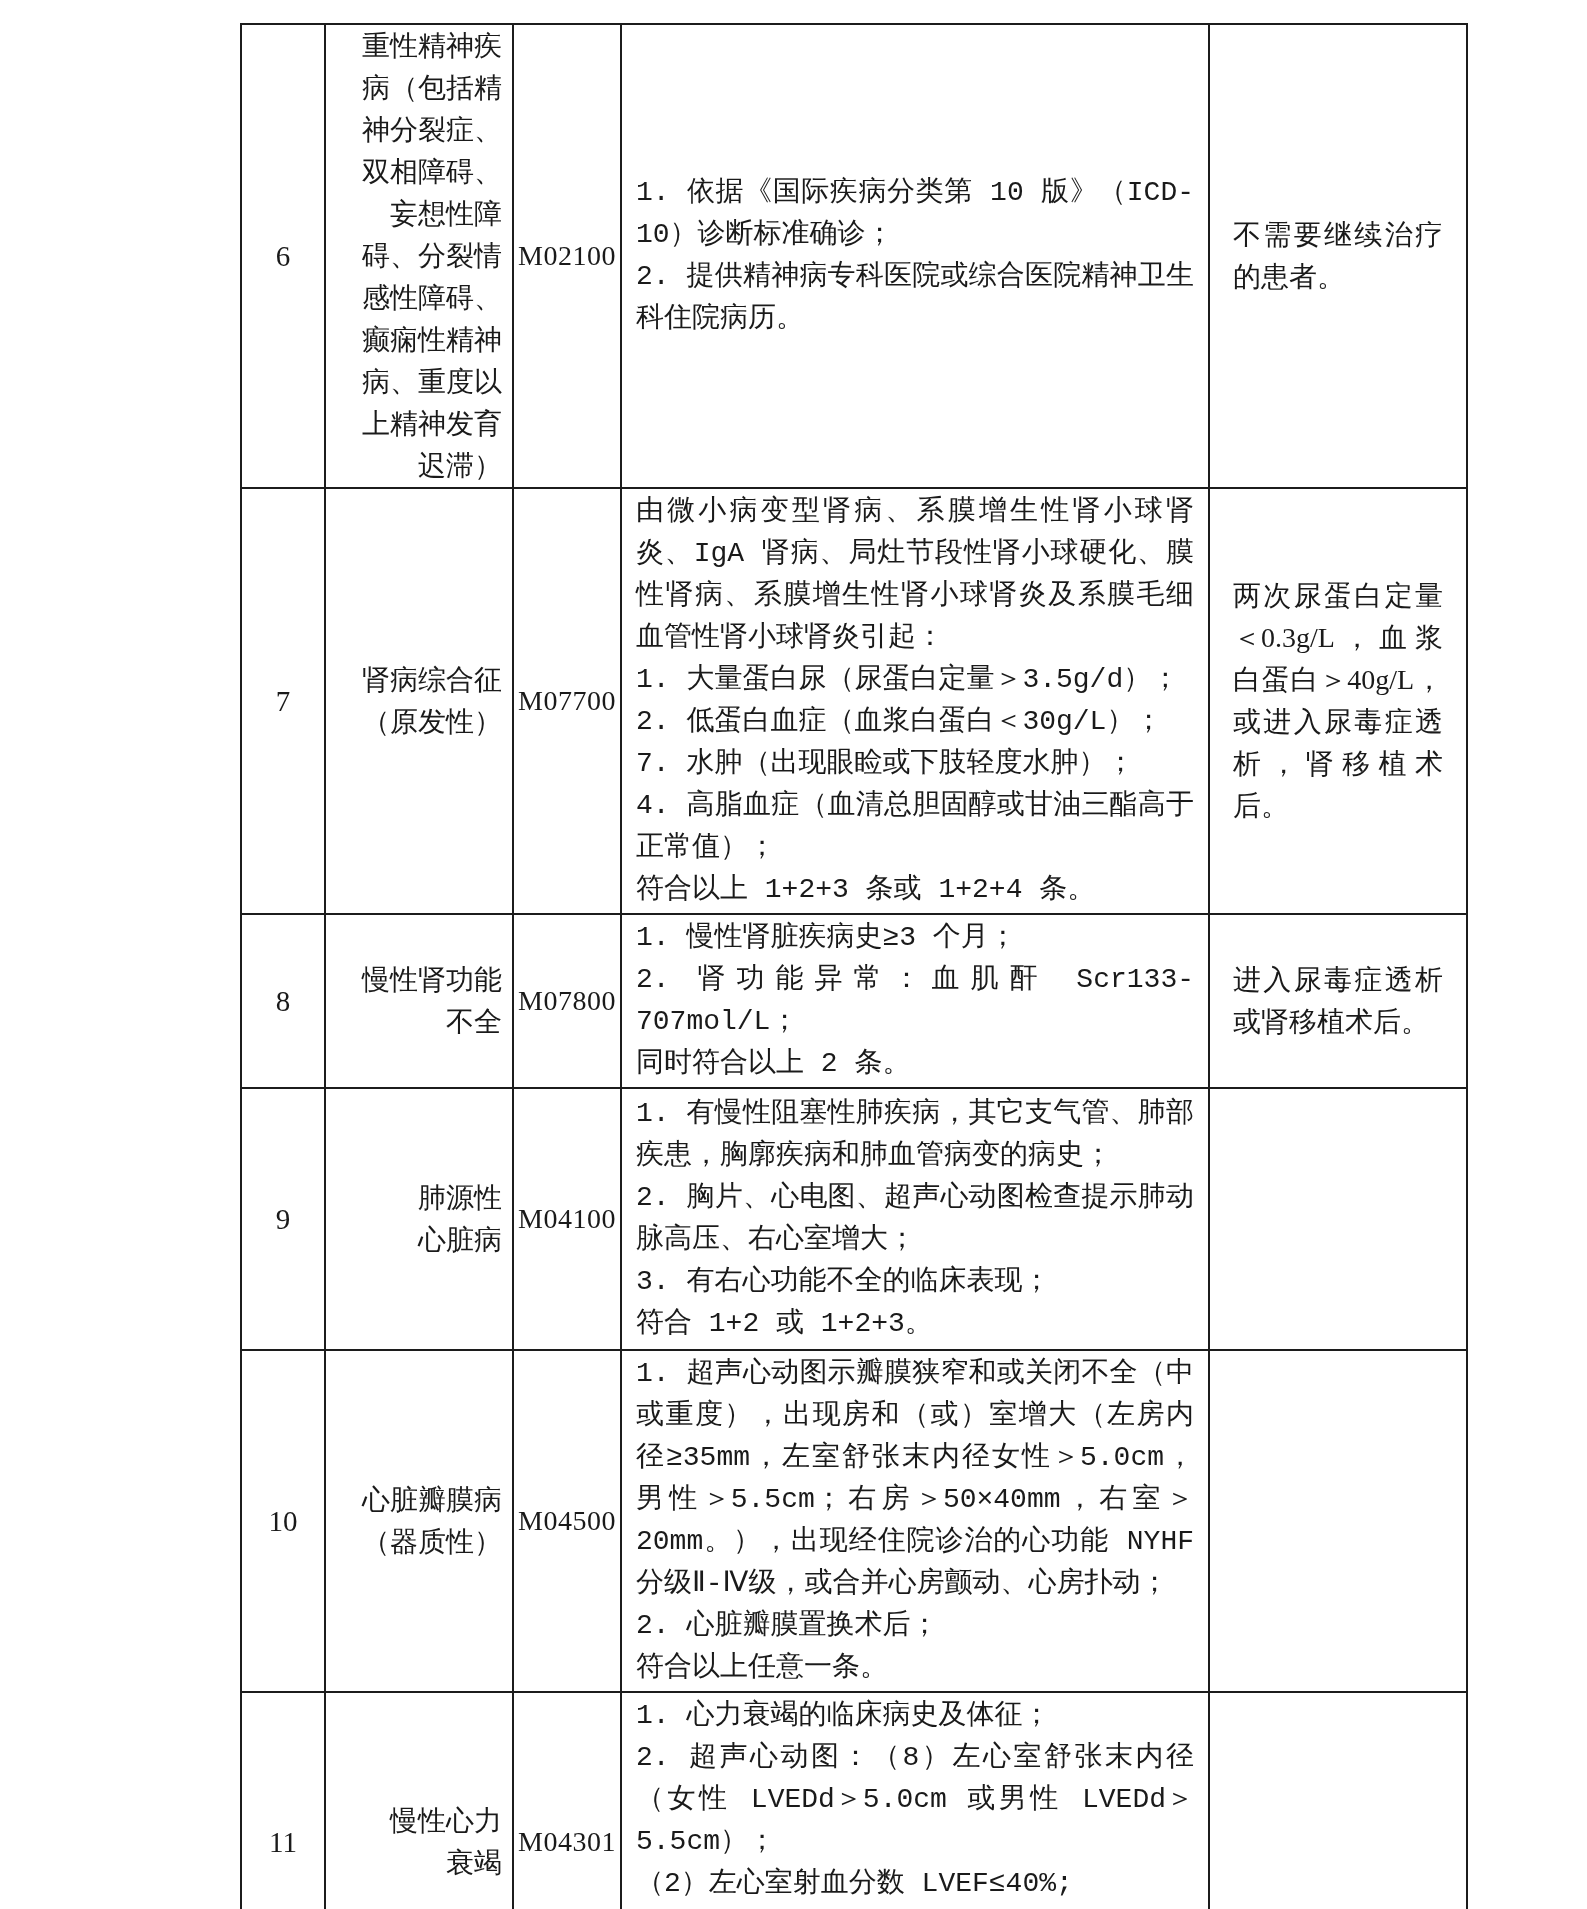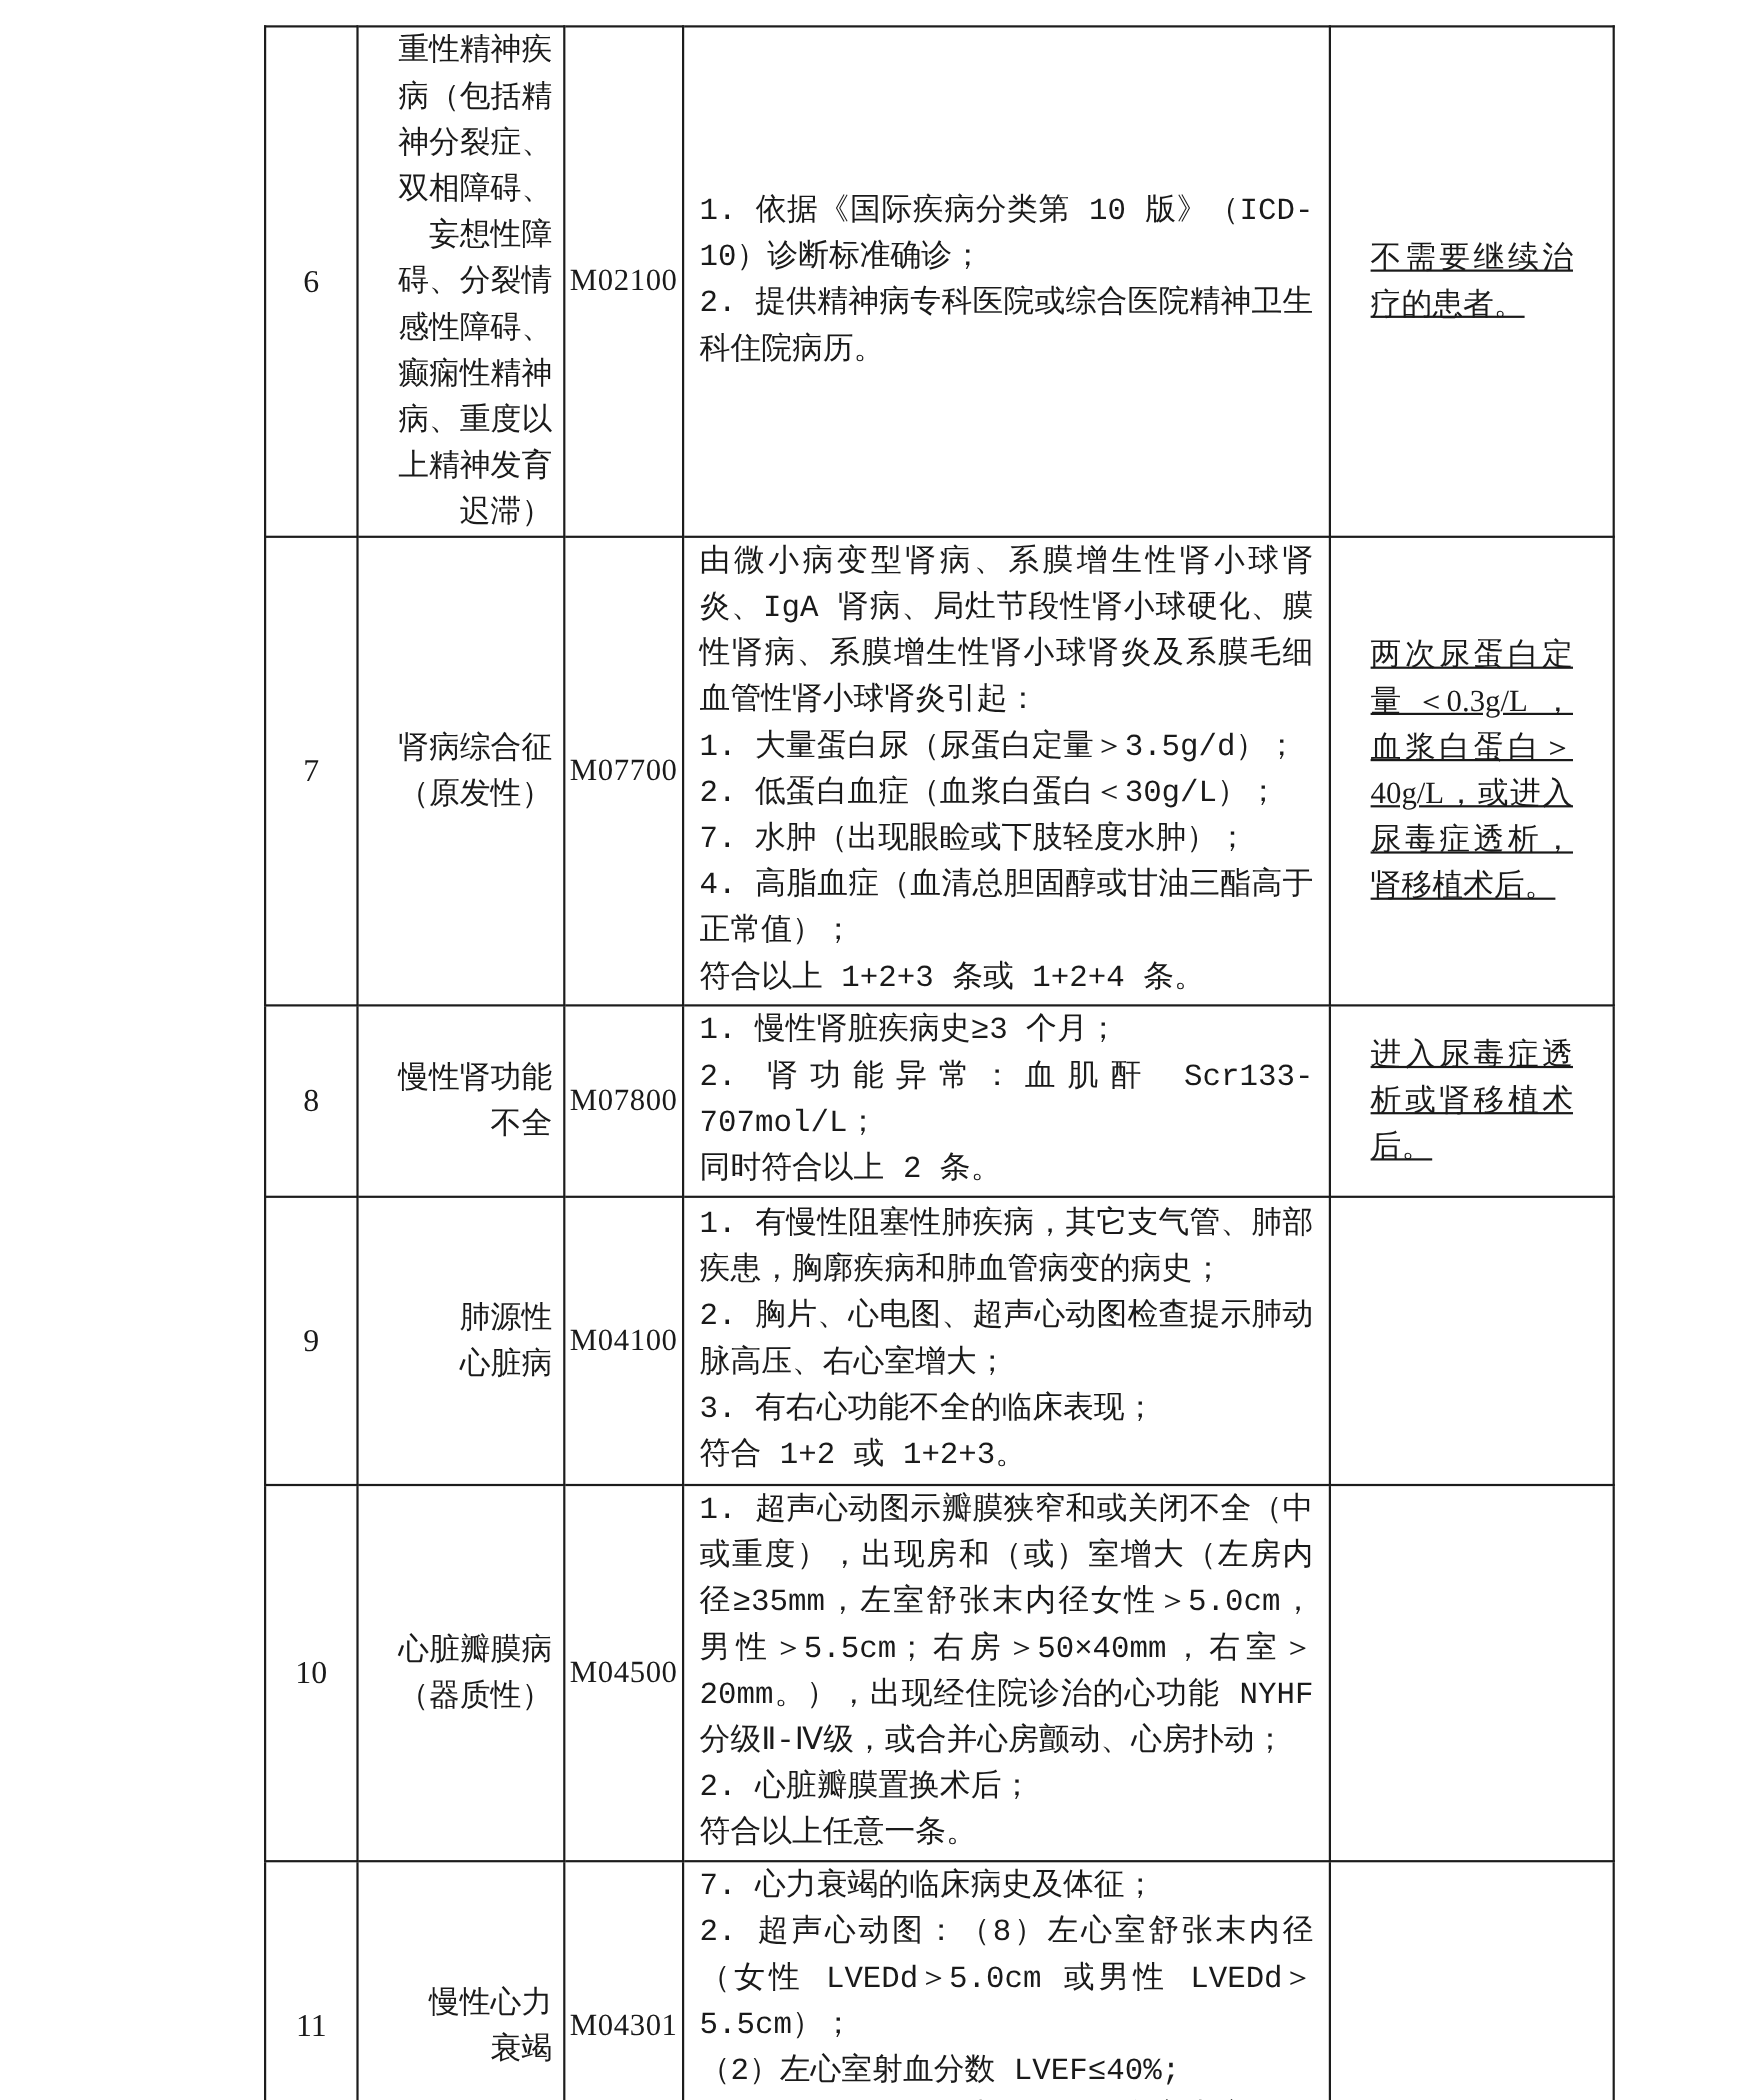--- a/index.html
+++ b/index.html
@@ -45,22 +45,21 @@
   }
   td.c-criteria {
     padding: 2px 14px;
   }
   td.c-criteria .para {
     text-align: justify;
     text-justify: inter-character;
     font-family: Liberation Mono, monospace;
   }
   td.c-note {
-    padding: 2px 36px;
-    text-decoration: underline;
+    padding: 2px 23px;
   }
   td.c-note .para {
     text-align: justify;
     text-justify: inter-character;
   }
 </style>
 </head>
 <body>
 
 <div class="page">
@@ -160,21 +159,21 @@
           <div class="para"></div>
         </td>
       </tr>
 
       <tr style="height:245px">
         <td class="c-seq">11</td>
         <td class="c-disease">慢性心力
 衰竭</td>
         <td class="c-code">M04301</td>
         <td class="c-criteria">
-          <div class="para">7. 心力衰竭的临床病史及体征；</div>
+          <div class="para">1. 心力衰竭的临床病史及体征；</div>
           <div class="para">2. 超声心动图：（8）左心室舒张末内径（女性 LVEDd＞5.0cm 或男性 LVEDd＞5.5cm）；</div>
           <div class="para">（2）左心室射血分数 LVEF≤40%;</div>
           <div class="para">7. NT-pro BNP 或 BNP 符合心力衰竭诊断标准；</div>
         </td>
         <td class="c-note">
           <div class="para"></div>
         </td>
       </tr>
 
     </tbody>

